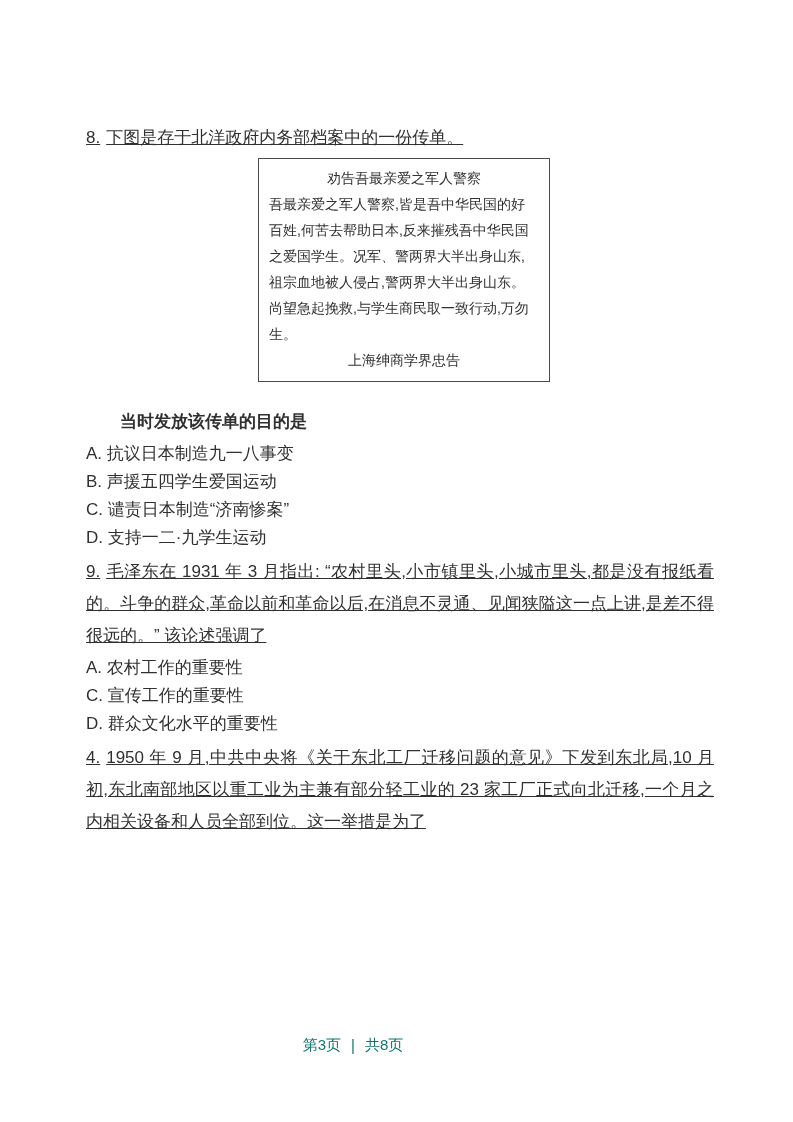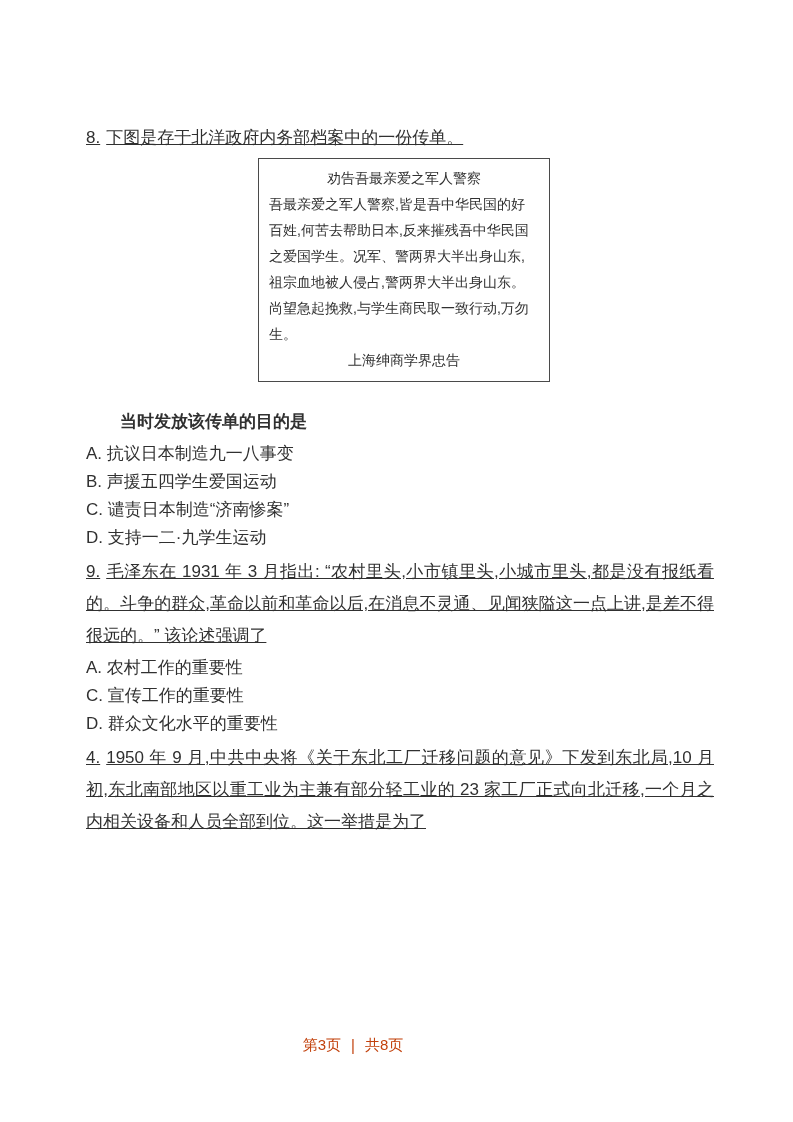--- a/index.html
+++ b/index.html
@@ -75,21 +75,21 @@
   .qblock {
     margin-top: 4px;
   }
   .footer {
     position: absolute;
     top: 1036px;
     left: 0;
     width: 706px;
     text-align: center;
     font-size: 15px;
-    color: #c2410c;
+    color: #0f766e;
   }
   .footer .sep {
     display: inline-block;
     margin: 0 10px;
     transform: scaleY(1.15);
   }
 </style>
 </head>
 <body>
 

